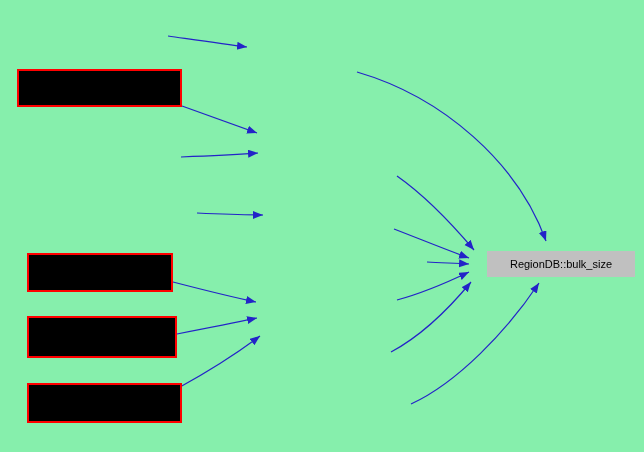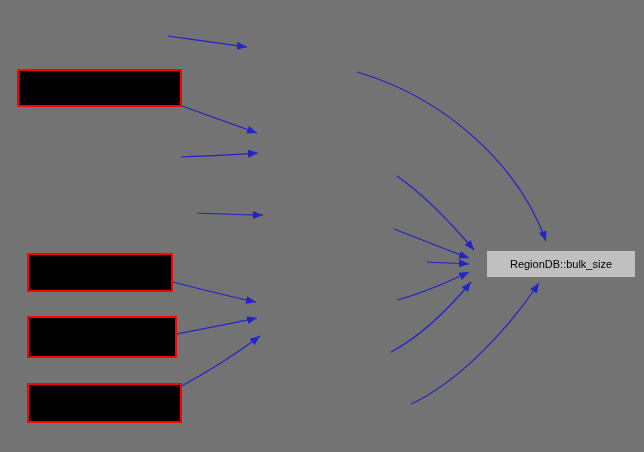--- a/index.html
+++ b/index.html
@@ -5,21 +5,21 @@
   html, body {
     margin: 0;
     padding: 0;
     background: #000000;
   }
   .canvas {
     position: relative;
     width: 644px;
     height: 452px;
     overflow: hidden;
-    background: #737373;
+    background: #86efac;
   }
   svg {
     display: block;
   }
   svg path.edge {
     fill: none;
     stroke-width: 1.2px;
   }
   svg rect.highlighted {
     stroke-width: 2px;

